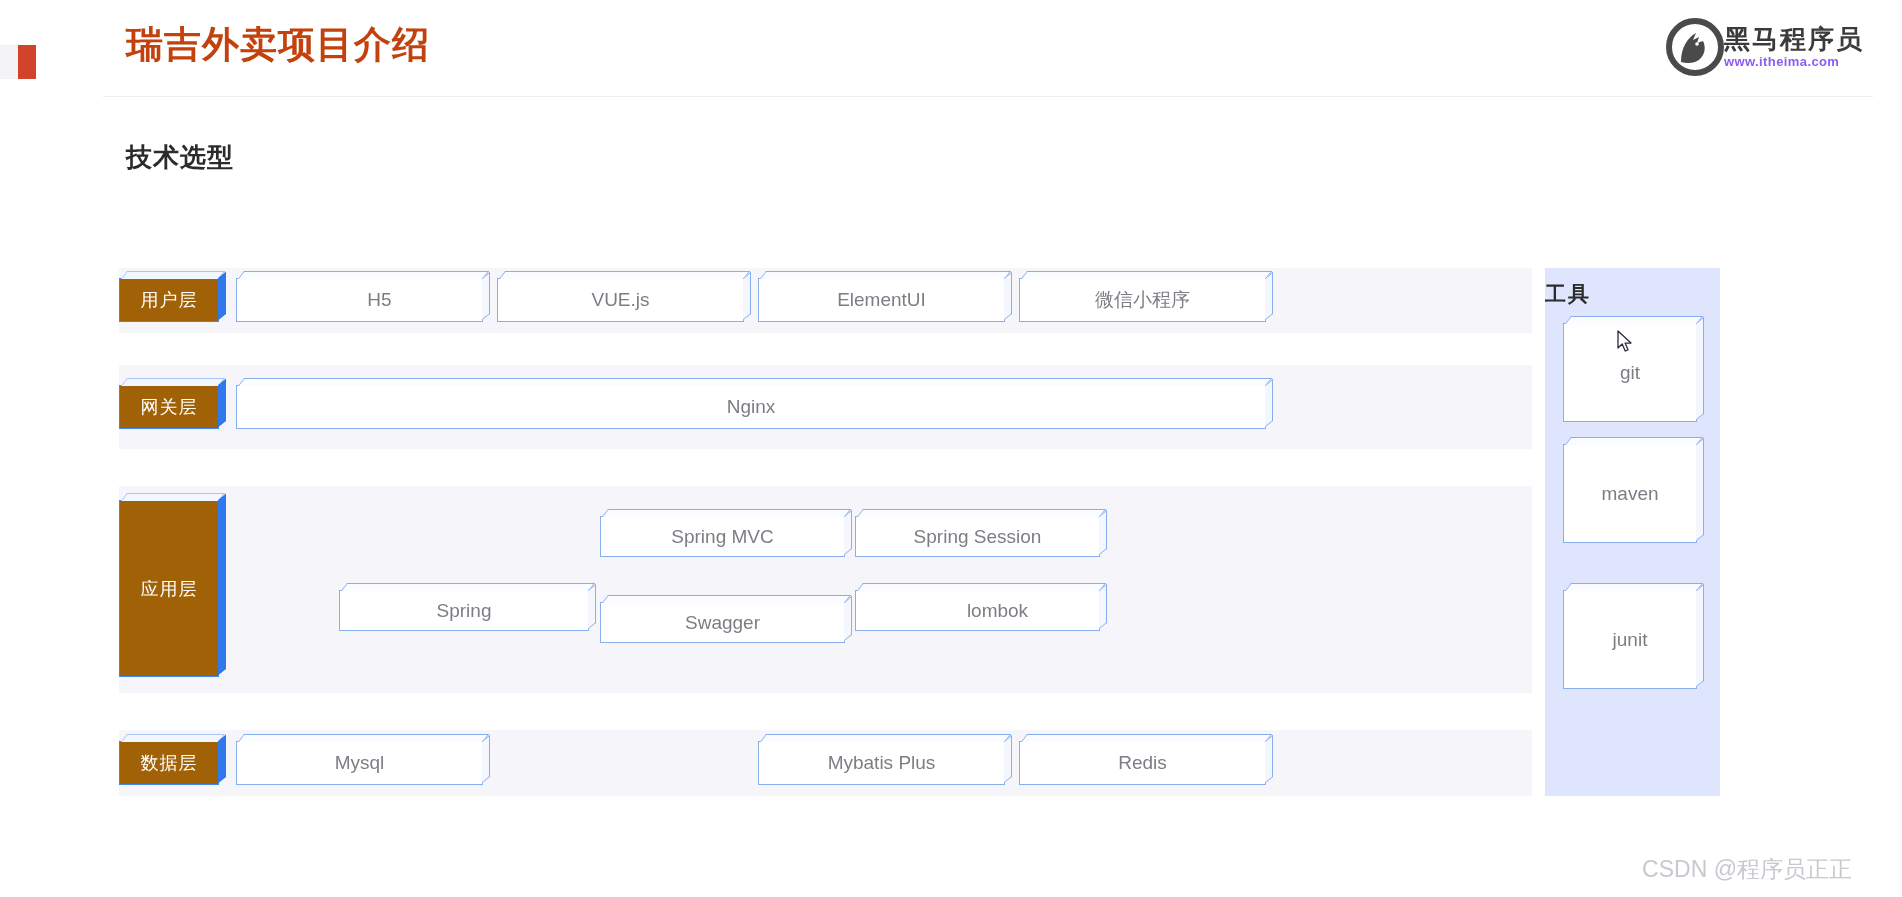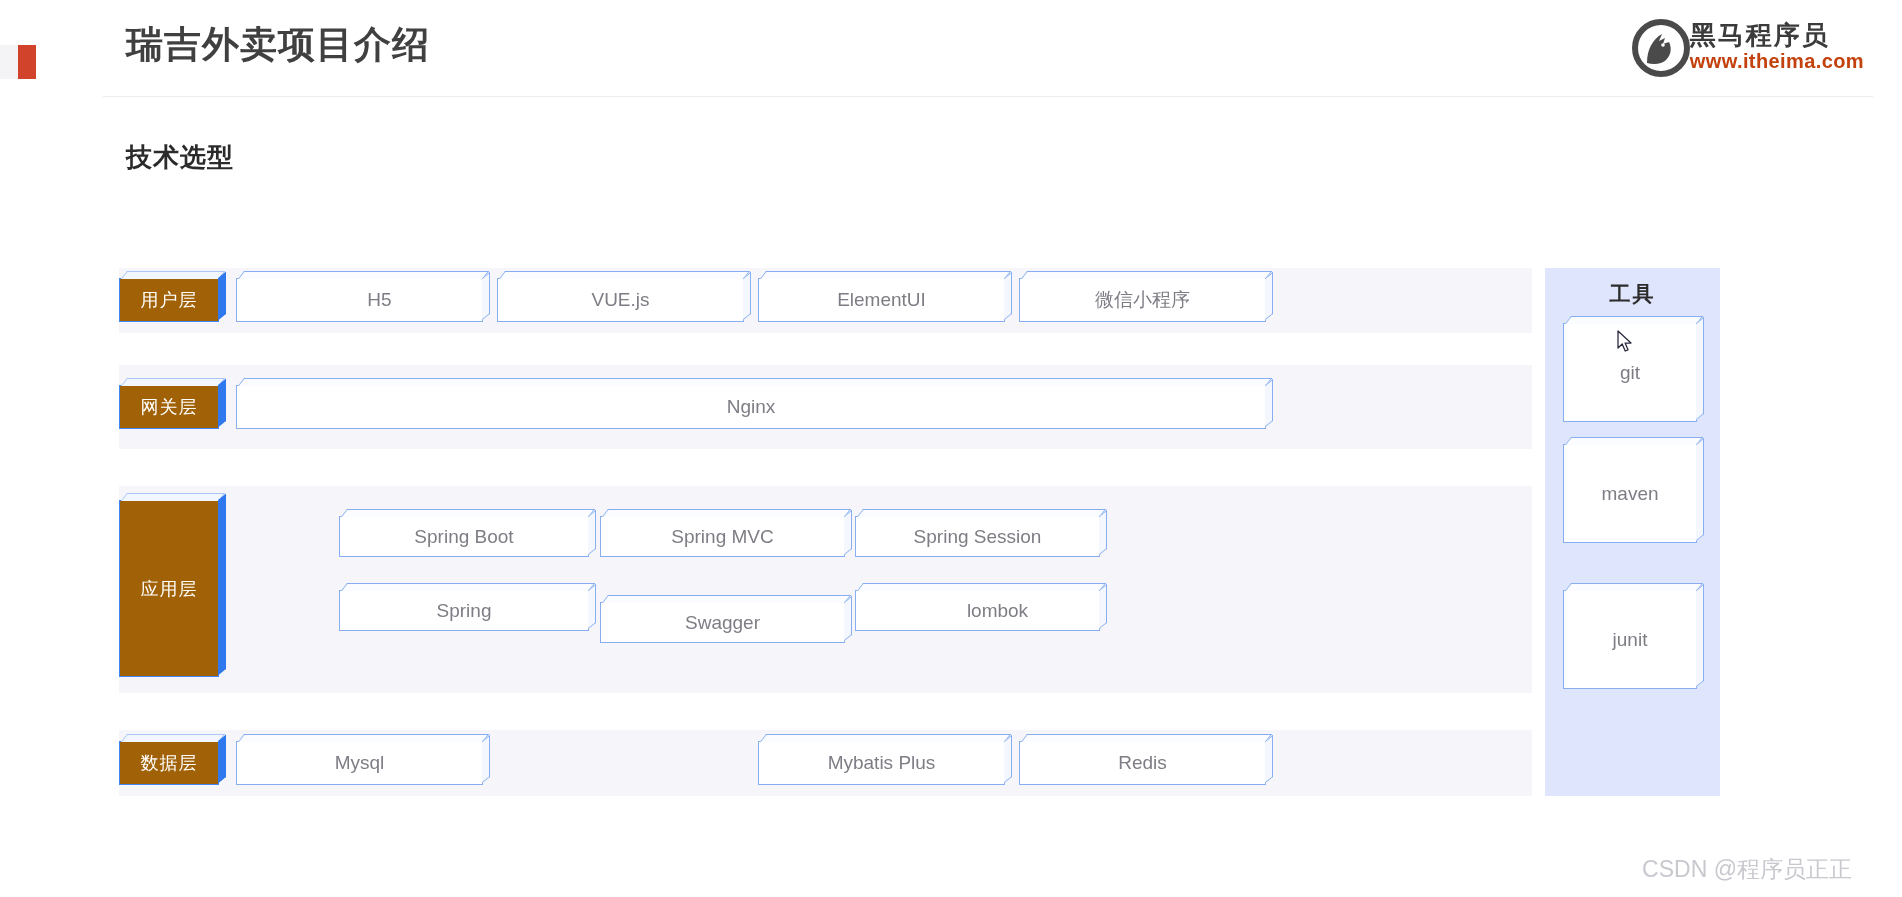--- a/index.html
+++ b/index.html
@@ -41,50 +41,49 @@
     left: 0px; top: 45px;
     width: 18px; height: 34px;
     background: #f4f3f6;
   }
   #page-title {
     position: absolute;
     left: 126px; top: 20px;
     font-size: 37px;
     font-weight: bold;
     letter-spacing: 1px;
-    color: #404040;
+    color: #c2410c;
     white-space: nowrap;
     text-align: right;
   }
 
   
   #brand {
     position: absolute;
     right: 38px; top: 18px;
     height: 60px;
     display: flex;
-    align-items: center;
   }
   #brand-mark {
     width: 58px; height: 58px;
     position: relative;
   }
   #brand-text { display: flex; flex-direction: column; justify-content: center; }
   #brand-name {
     font-size: 26px;
     font-weight: bold;
     color: #3b3b3b;
     letter-spacing: 2px;
     line-height: 1.05;
     white-space: nowrap;
   }
   #brand-url {
-    font-size: 20px;
-    font-weight: bold;
-    color: #c2410c;
+    font-size: 13px;
+    font-weight: bold;
+    color: #8b5cf6;
     letter-spacing: 0.4px;
     line-height: 1.25;
     white-space: nowrap;
   }
 
   
   #section-title {
     position: absolute;
     left: 126px; top: 140px;
     font-size: 26px;
@@ -174,21 +173,21 @@
     left: 1545px; top: 268px;
     width: 175px;
     height: 528px;
     background: #dfe5fd;
     box-sizing: border-box;
   }
   #tools-title {
     position: absolute;
     left: 0; top: 12px;
     width: 175px;
-    text-align: center;
+    text-align: left;
     font-size: 21px;
     font-weight: bold;
     color: #2c2c2c;
     letter-spacing: 2px;
   }
   #cursor {
     position: absolute;
     left: 72px; top: 62px;
     width: 18px; height: 24px;
     pointer-events: none;
@@ -254,23 +253,20 @@
   </div>
   <div class="box3d" style="left:117px; top:117px; width:1030px; height:44px;">
     <span>Nginx</span>
   </div>
 
   <div class="band band-app"></div>
   <div class="box3d blue" style="left:0px; top:232px; width:100px; height:177px; writing-mode:horizontal-tb;">
     <span>应用层</span>
   </div>
 
-  <div class="box3d" style="left:220px; top:248px; width:250px; height:41px;">
-    <span>Spring Boot</span>
-  </div>
   <div class="box3d" style="left:481px; top:248px; width:245px; height:41px;">
     <span>Spring MVC</span>
   </div>
   <div class="box3d" style="left:736px; top:248px; width:245px; height:41px;">
     <span>Spring Session</span>
   </div>
 
   <div class="box3d" style="left:220px; top:322px; width:250px; height:41px;">
     <span>Spring</span>
   </div>

